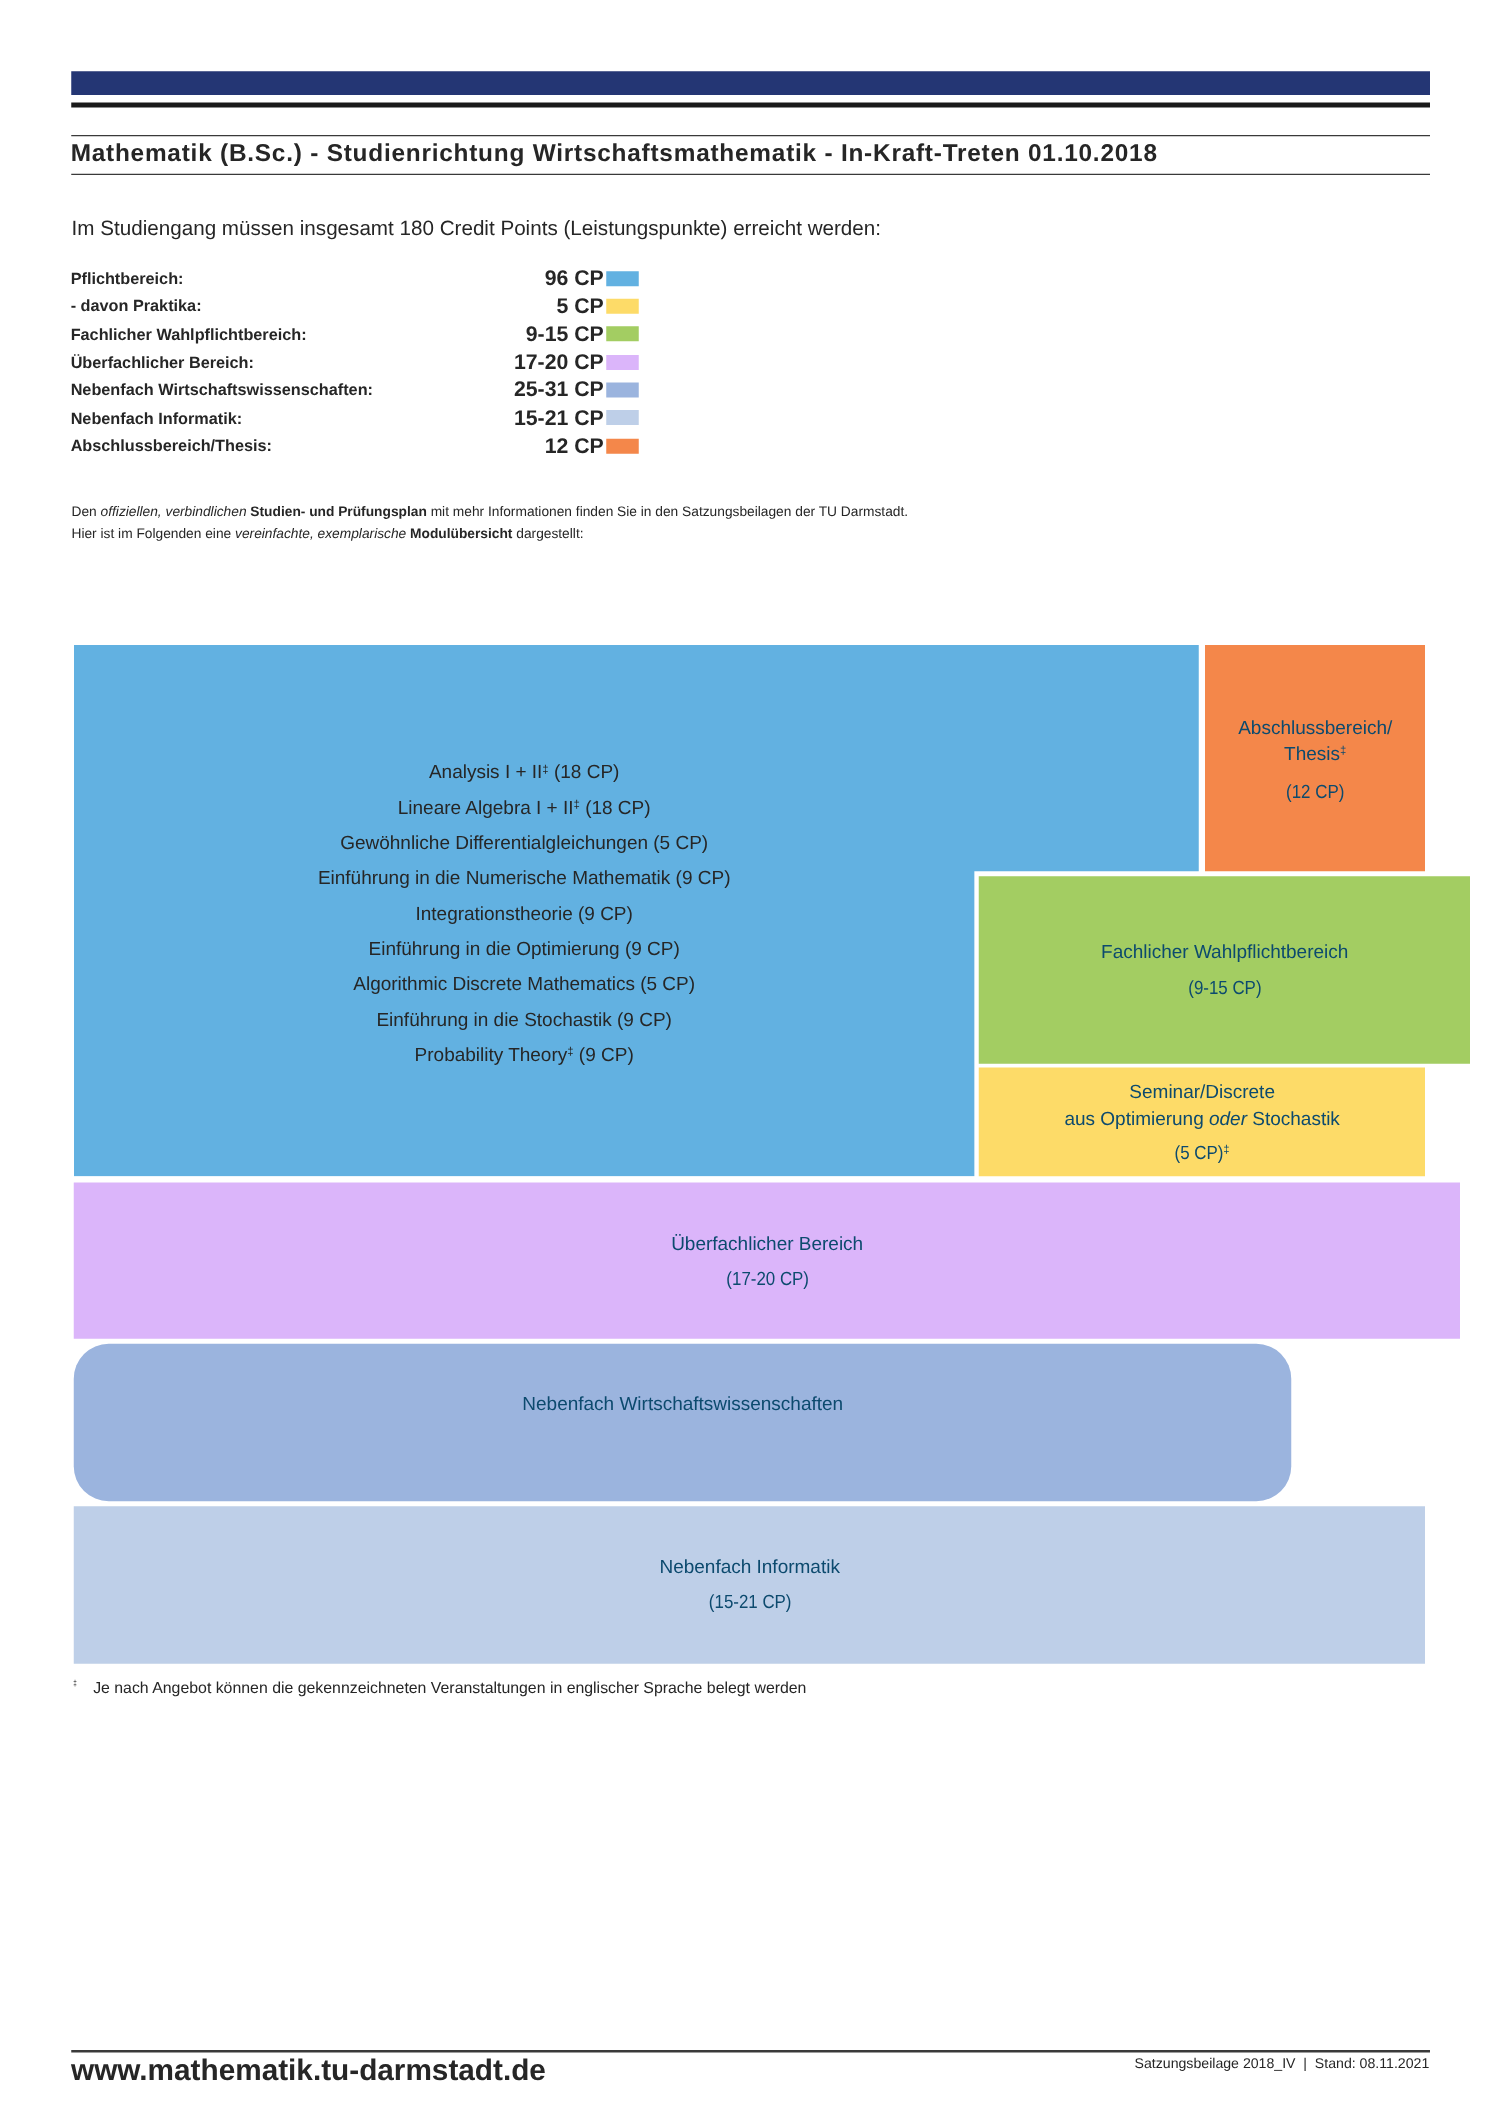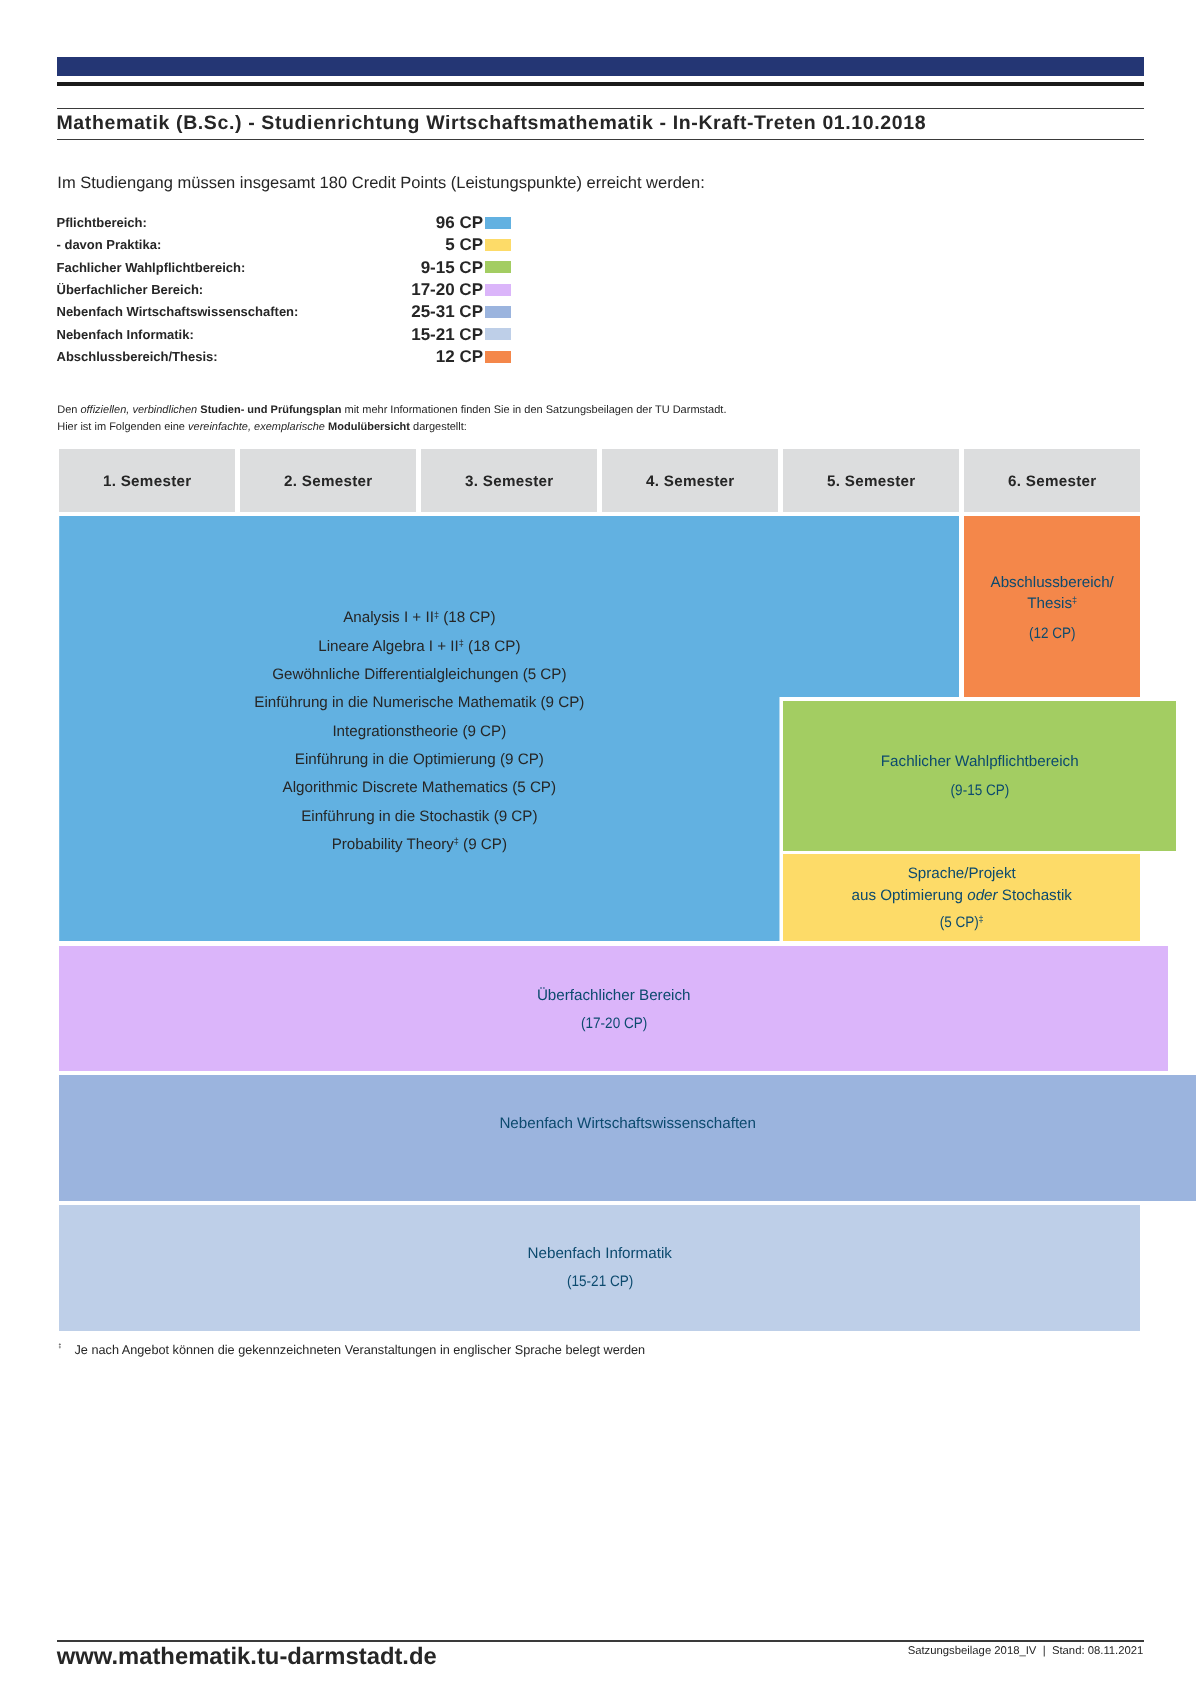--- a/index.html
+++ b/index.html
@@ -48,21 +48,21 @@
 
   
   .b-pflicht{left:0;top:0;width:900px;height:425.25px;background:#62B1E1;
     clip-path:polygon(0 0, 900px 0, 900px 181px, 720.3px 181px, 720.3px 425.25px, 0 425.25px);}
   .b-pflicht .modlist{position:absolute;left:0;top:3.2px;width:720.3px;height:425.25px;
     display:flex;flex-direction:column;align-items:center;justify-content:center;}
   .b-abschluss{left:905px;top:0;width:176px;height:180.8px;background:#F4874A;}
   .b-wahl{left:724px;top:185.3px;width:357.1px;height:149.9px;background:#A3CD62;padding-left:36px;}
   .b-sem{left:724px;top:338.3px;width:357.1px;height:86.7px;background:#FDDB68;}
   .b-ueber{left:0;top:429.75px;width:1081.1px;height:124.75px;background:#DBB5FA;padding-left:28px;}
-  .b-wiwi{left:0;top:559.25px;width:1137px;height:125.25px;background:#9BB4DE;}
+  .b-wiwi{left:0;top:559.25px;width:974px;height:125.25px;background:#9BB4DE;border-radius:28px;}
   .b-inf{left:0;top:689.25px;width:1081.1px;height:125.25px;background:#BECFE8;}
 
   .modline{font-size:15.2px;line-height:28.3px;color:#262626;white-space:nowrap;font-weight:400;text-align:center;}
   .dag{font-size:.60em;letter-spacing:0;display:inline-block;line-height:0;position:relative;top:-0.52em;}
   .bl.cp .dag{transform:scaleX(1.124);}
 
   
   .b-abschluss .l1{top:58.9px;}
   .b-abschluss .l2{top:80.2px;}
   .b-abschluss .cp{top:109.5px;}
@@ -140,28 +140,20 @@
         <span class="legcp">12 CP</span>
         <span class="legsw" style="background: rgb(244, 135, 74);"></span>
       </div>
     </div>
 
   <div class="note">
     <div class="noteline"><span>Den </span><em>offiziellen, verbindlichen</em><span> </span><b>Studien- und Prüfungsplan</b><span> mit mehr Informationen finden Sie in den Satzungsbeilagen der TU Darmstadt.</span></div>
     <div class="noteline"><span>Hier ist im Folgenden eine </span><em>vereinfachte, exemplarische</em><span> </span><b>Modulübersicht</b><span> dargestellt:</span></div>
   </div>
 
-  <div class="semheader">
-      <div class="semcell">1. Semester</div>
-      <div class="semcell">2. Semester</div>
-      <div class="semcell">3. Semester</div>
-      <div class="semcell">4. Semester</div>
-      <div class="semcell">5. Semester</div>
-      <div class="semcell">6. Semester</div>
-    </div>
 
   <div class="plan">
     <div class="blk b-pflicht">
       <div class="modlist">
           <div class="modline">Analysis I + II<span class="dag">‡</span> (18 CP)</div>
           <div class="modline">Lineare Algebra I + II<span class="dag">‡</span> (18 CP)</div>
           <div class="modline">Gewöhnliche Differentialgleichungen (5 CP)</div>
           <div class="modline">Einführung in die Numerische Mathematik (9 CP)</div>
           <div class="modline">Integrationstheorie (9 CP)</div>
           <div class="modline">Einführung in die Optimierung (9 CP)</div>
@@ -173,21 +165,21 @@
     <div class="blk b-abschluss">
       <div class="bl l1">Abschlussbereich/</div>
       <div class="bl l2">Thesis<span class="dag">‡</span></div>
       <div class="bl cp"><span>(12 CP)</span></div>
     </div>
     <div class="blk b-wahl">
       <div class="bl t">Fachlicher Wahlpflichtbereich</div>
       <div class="bl cp"><span>(9-15 CP)</span></div>
     </div>
     <div class="blk b-sem">
-      <div class="bl l1">Sprache/Projekt</div>
+      <div class="bl l1">Seminar/Discrete</div>
       <div class="bl l2"><span>aus Optimierung </span><em>oder</em><span> Stochastik</span></div>
       <div class="bl cp"><span>(5 CP)<span class="dag">‡</span></span></div>
     </div>
     <div class="blk b-ueber">
       <div class="bl t">Überfachlicher Bereich</div>
       <div class="bl cp"><span>(17-20 CP)</span></div>
     </div>
     <div class="blk b-wiwi">
       <div class="bl t">Nebenfach Wirtschaftswissenschaften</div>
     </div>

